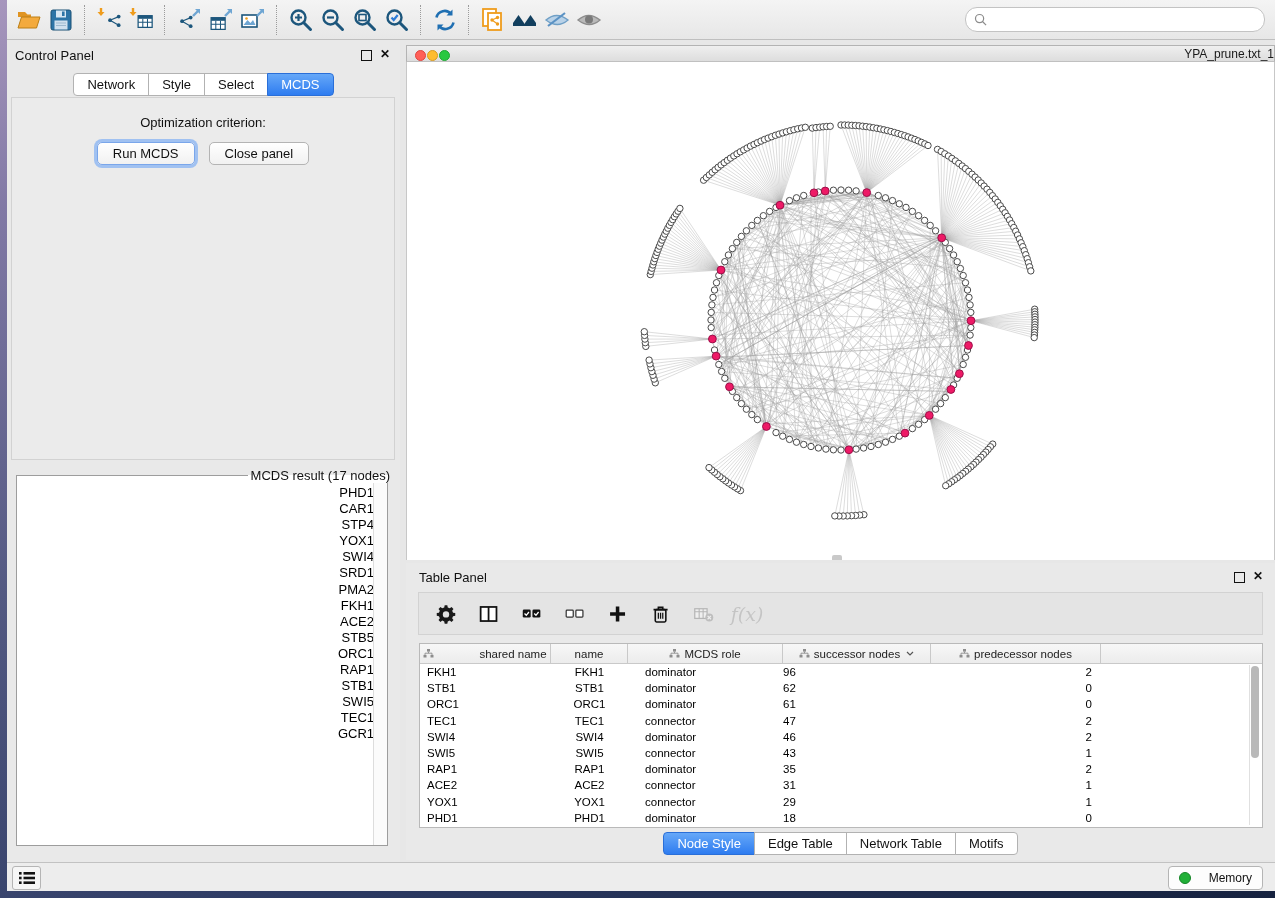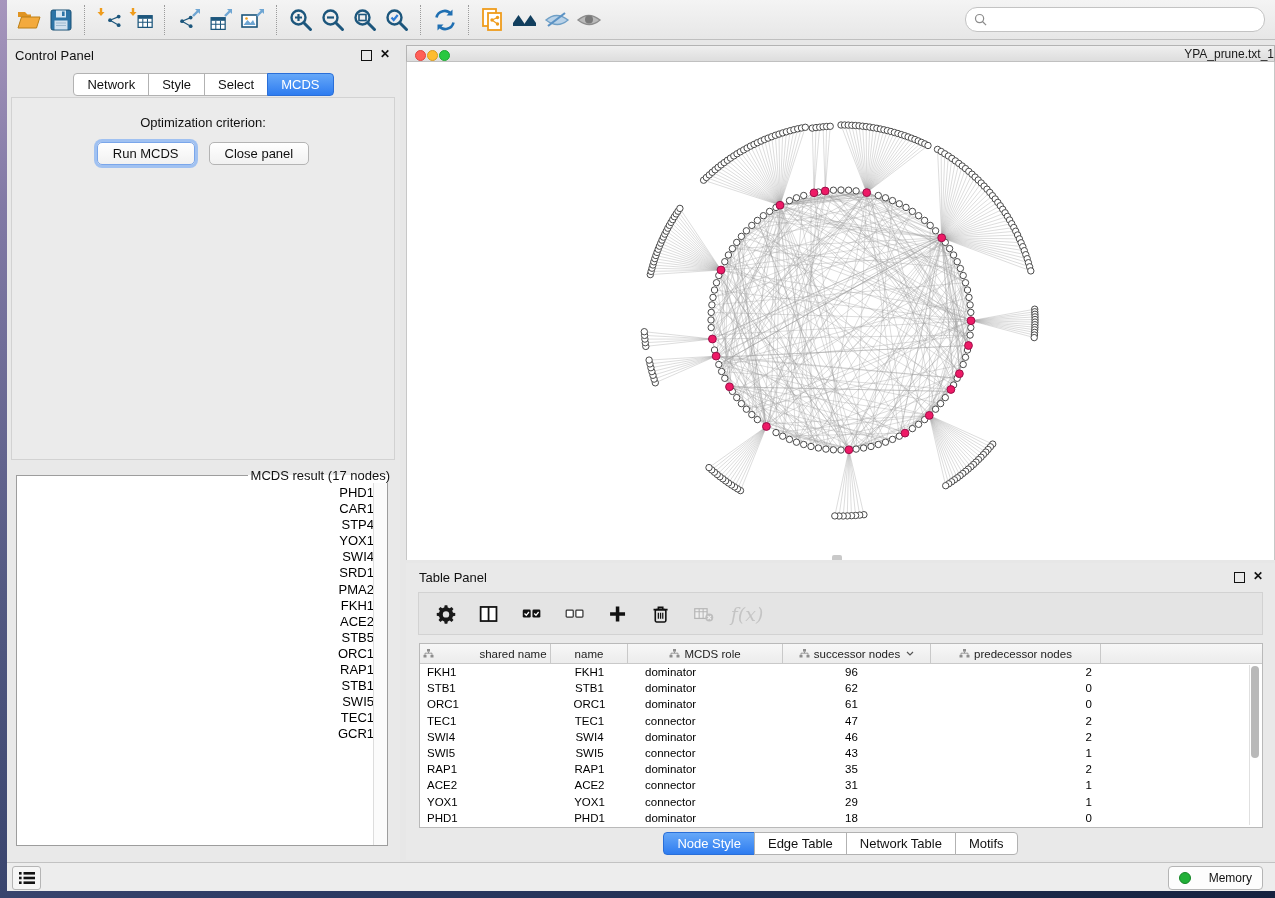--- a/index.html
+++ b/index.html
@@ -81,21 +81,21 @@
   #tbl-header{display:flex;height:19px;background:linear-gradient(#f7f7f7,#ececec);border-bottom:1px solid #c9c9c9;}
   .th{display:flex;align-items:center;justify-content:center;gap:4px;border-right:1px solid #c9c9c9;
     font-size:11.5px;color:#222;box-sizing:border-box;height:19px;cursor:default;}
   .th svg.hier{width:11px;height:9px;}
   .th svg.sort{width:8px;height:5px;margin-left:2px;}
   .tr{display:flex;height:16.2px;}
   .td{font-size:11.5px;color:#000;box-sizing:border-box;line-height:16.2px;overflow:hidden;white-space:nowrap;}
   .td.c0{text-align:left;padding-left:7px;}
   .td.c1{text-align:center;}
   .td.c2{text-align:left;padding-left:17px;}
-  .td.c3{text-align:center;padding-right:11px;}
+  .td.c3{text-align:left;padding-right:11px;}
   .td.c4{text-align:right;padding-right:9px;}
   #tbl-scroll{position:absolute;right:1px;top:21px;bottom:2px;width:11px;background:#fff;border-left:1px solid #e0e0e0;}
   #tbl-thumb{position:absolute;left:1px;top:1px;width:8px;height:92px;background:#b9b9b9;border-radius:4px;}
   #tp-tabs{position:absolute;left:0;bottom:5px;width:100%;}
 
   
   #status-bar{position:absolute;left:0;top:862px;width:100%;height:29px;background:#ededed;border-top:1px solid #c2c2c2;box-sizing:border-box;}
   #list-btn{position:absolute;left:5px;top:3px;width:27px;height:22px;background:#f6f6f6;border:1px solid #b5b5b5;border-radius:3px;
     display:flex;align-items:center;justify-content:center;}
   #memory-btn{position:absolute;right:12px;top:3px;height:22px;background:#fdfdfd;border:1px solid #b5b5b5;border-radius:4px;

